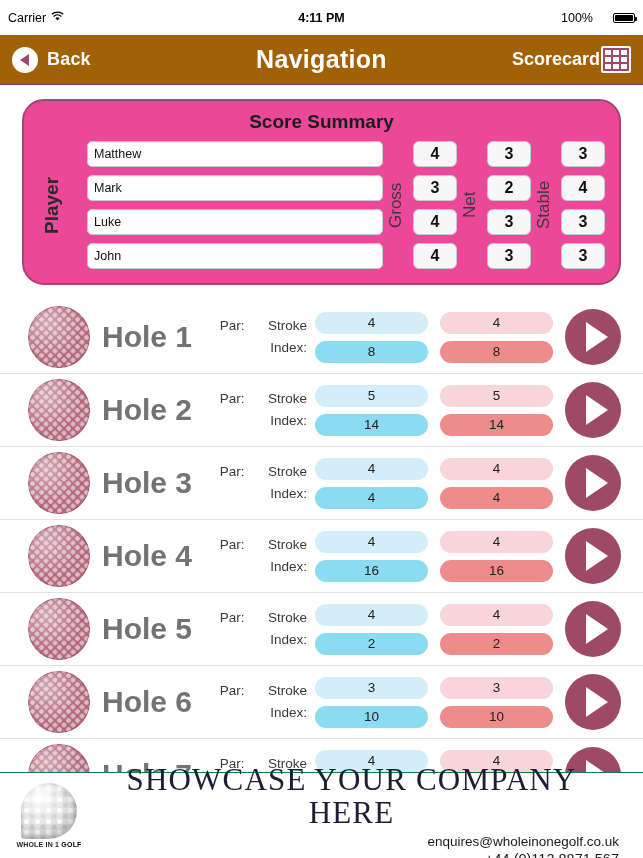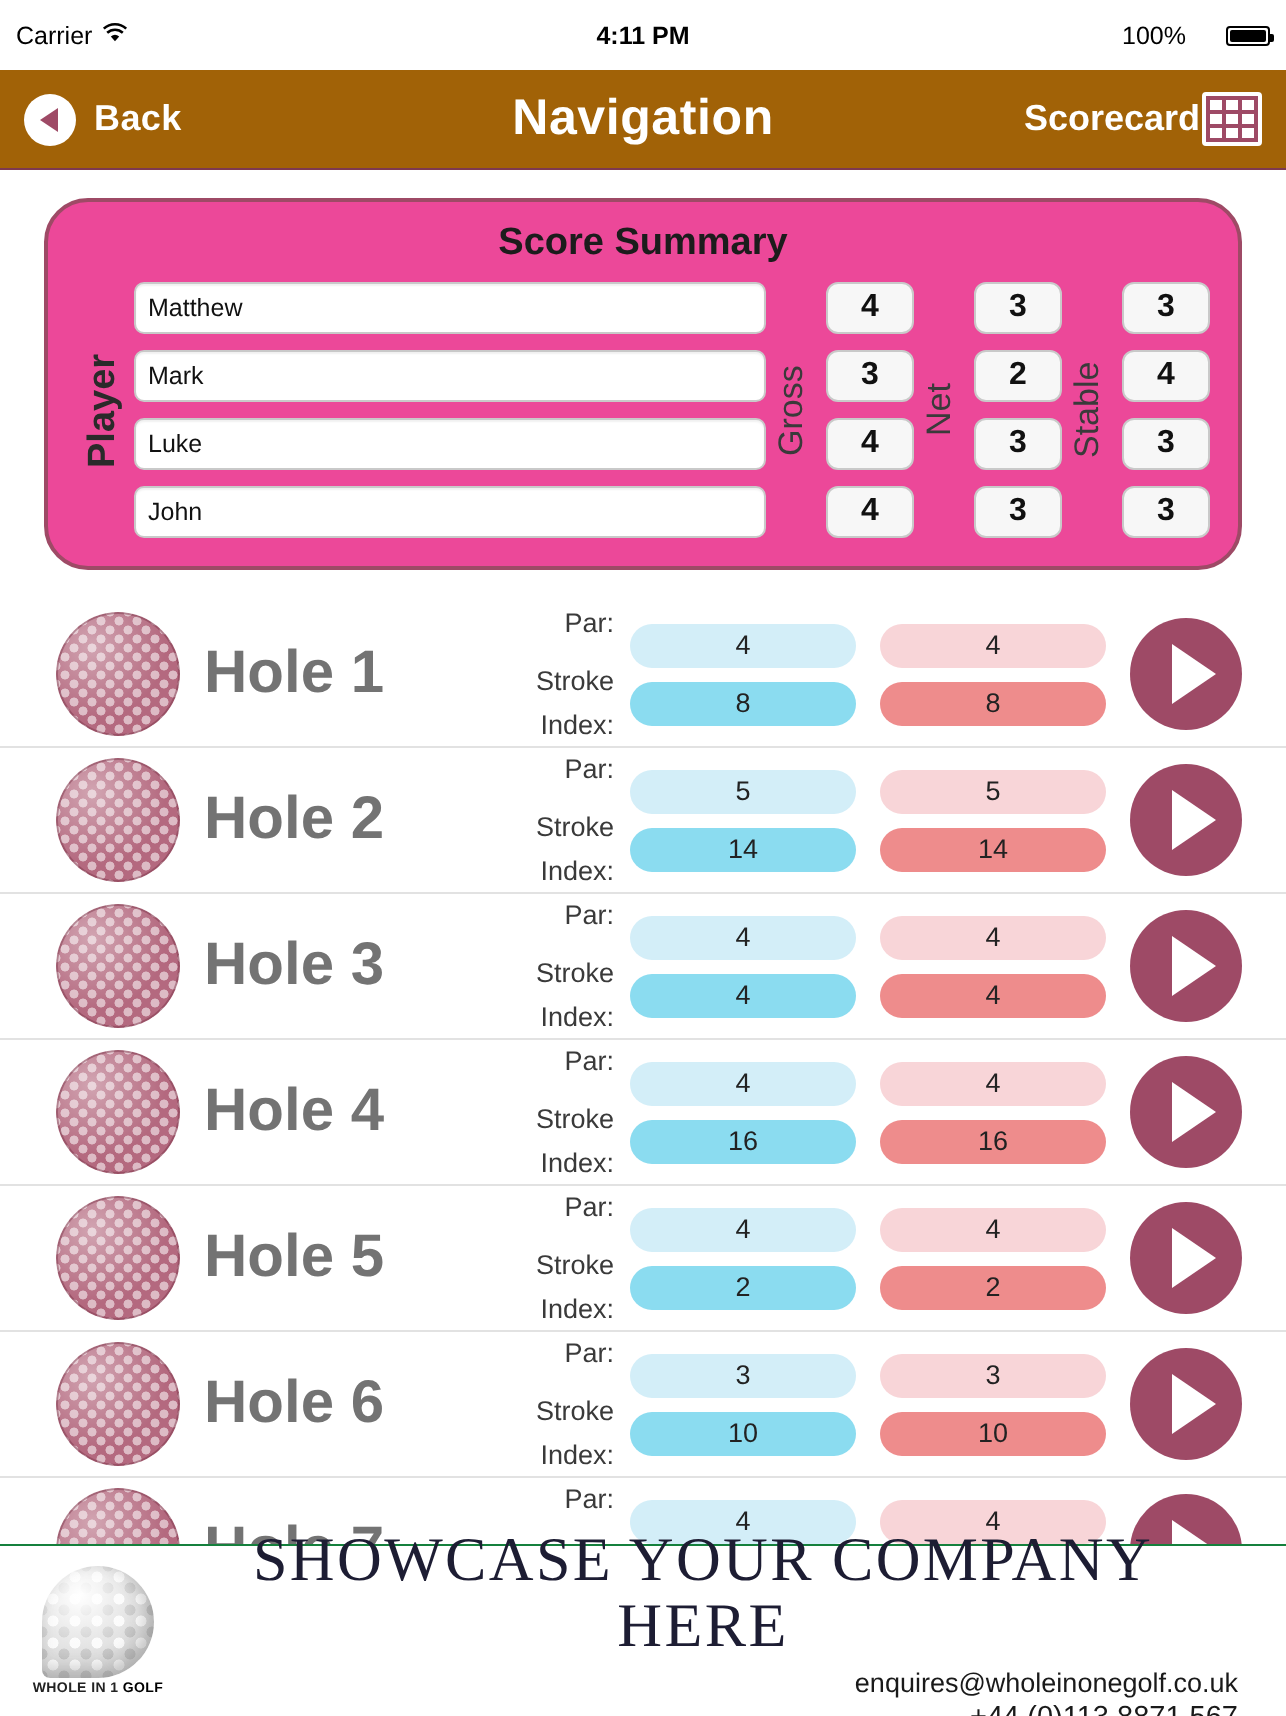--- a/index.html
+++ b/index.html
@@ -86,21 +86,21 @@
     margin-bottom:8px;
   }
   .summary-body{ display:flex; align-items:stretch; }
   .vlabel{
     writing-mode:vertical-rl; transform:rotate(180deg);
     font-size:19px; font-weight:bold; color:#2a2a2a;
     display:flex; align-items:center; justify-content:center;
     padding:0 3px;
   }
   .vlabel.sm{ font-size:17px; font-weight:normal; color:#3a3a3a;}
-  .names-col{ display:flex; flex-direction:column; gap:8px; flex:1; margin-left:1px;}
+  .names-col{ display:flex; flex-direction:column; gap:8px; flex:1; margin-left:21px;}
   .name-field{
     height:26px; background:#fff;
     border:1px solid #c9c9c9; border-radius:5px;
     font-size:12.5px; color:#111;
     display:flex; align-items:center; padding:0 6px;
     box-shadow:0 1px 1px rgba(0,0,0,.06) inset;
   }
   .score-col{ display:flex; flex-direction:column; gap:8px; margin-left:4px;}
   .score-box{
     width:44px; height:26px;
@@ -130,21 +130,21 @@
     background-size:100% 100%, 9px 9px, 9px 9px;
     background-position:0 0, 0 0, 4.5px 4.5px;
     box-shadow:inset 0 0 0 1px rgba(120,50,70,.45);
   }
   .hole-name{
     font-size:30px; font-weight:bold; color:#737373;
     margin-left:12px;
     width:150px;
   }
   .pill-labels{
-    display:flex; flex-direction:column; gap:7px;
+    display:flex; flex-direction:row; gap:7px;
     text-align:right; font-size:13.5px; color:#3a3a3a;
     margin-left:auto; margin-right:8px;
   }
   .pill-labels span{ line-height:22px; display:block;}
   .pill-group{
     display:flex; flex-direction:column; gap:7px; margin-right:12px;
   }
   .pill{
     width:113px; height:22px; border-radius:11px;
     display:flex; align-items:center; justify-content:center;

